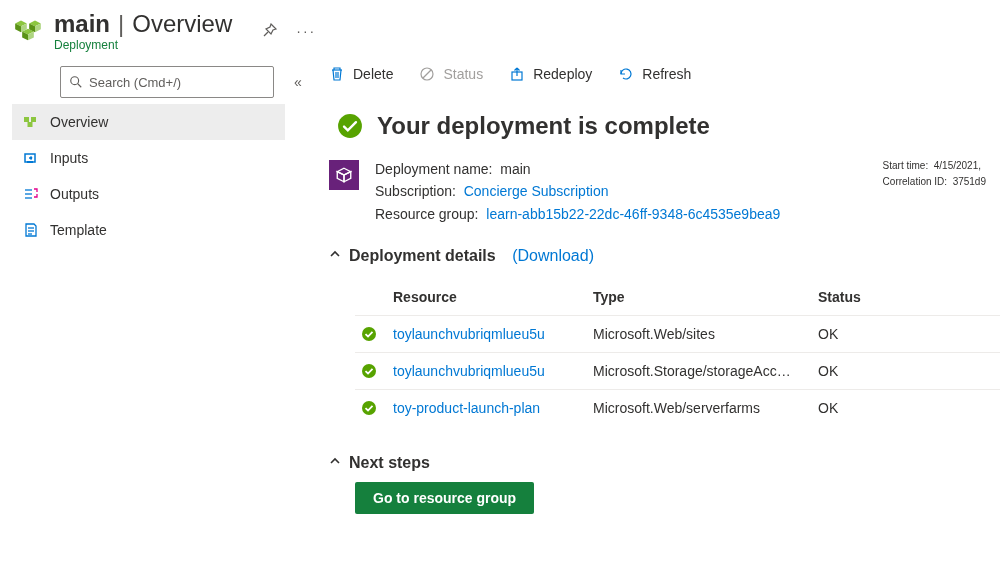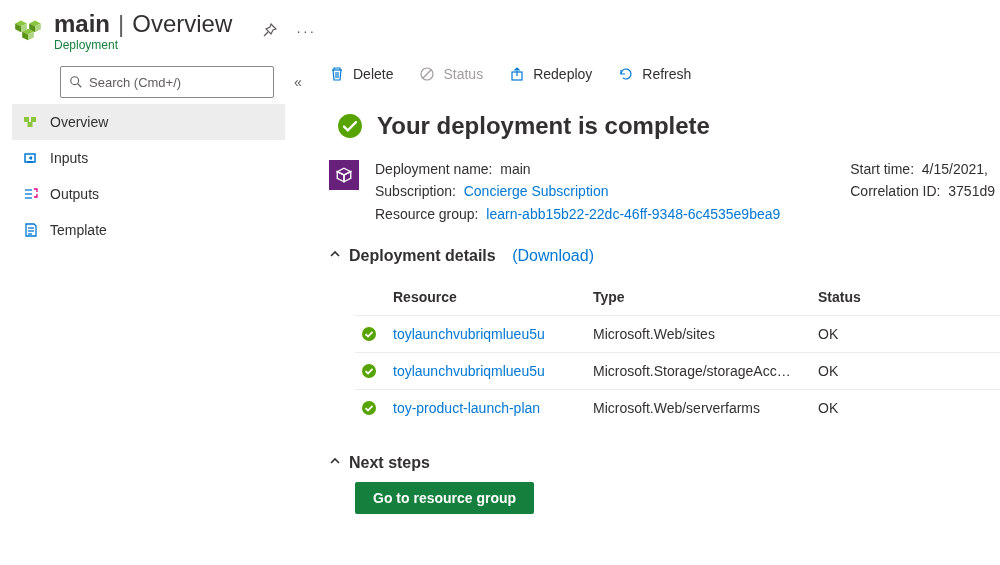--- a/index.html
+++ b/index.html
@@ -34,21 +34,21 @@
 .tool { display: flex; align-items: center; gap: 8px; font-size: 14px; cursor: pointer; color: #323130; }
 .tool.disabled { color: #a19f9d; cursor: default; }
 .tool svg { flex-shrink: 0; }
 
 .status-row { display: flex; align-items: center; gap: 14px; margin: 10px 10px 18px 8px; }
 .status-title { font-size: 24px; font-weight: 600; }
 
 .meta-row { display: flex; gap: 16px; margin-left: 0; margin-bottom: 22px; }
 .meta-icon { width: 30px; height: 30px; background: #68217a; display: flex; align-items: center; justify-content: center; flex-shrink: 0; margin-top: 2px; }
 .meta-left { flex: 1; line-height: 1.6; font-size: 14px; }
-.meta-right { line-height: 1.6; font-size: 14px; padding-right: 5px; white-space: nowrap; }
+.meta-right { line-height: 1.6; font-size: 10px; padding-right: 14px; white-space: nowrap; }
 .link { color: #0078d4; cursor: pointer; }
 
 .collapsible { margin-left: 0; margin-bottom: 14px; }
 .collapsible-header { display: flex; align-items: flex-start; gap: 6px; cursor: pointer; font-size: 16px; }
 .collapsible-header .chev { width: 14px; color: #323130; }
 .collapsible-header strong { font-weight: 600; }
 
 .table { margin: 14px 0 14px 26px; }
 .table-header, .table-row { display: grid; grid-template-columns: 32px 200px 225px 90px; align-items: center; padding: 10px 6px; }
 .table-header { font-weight: 600; }

